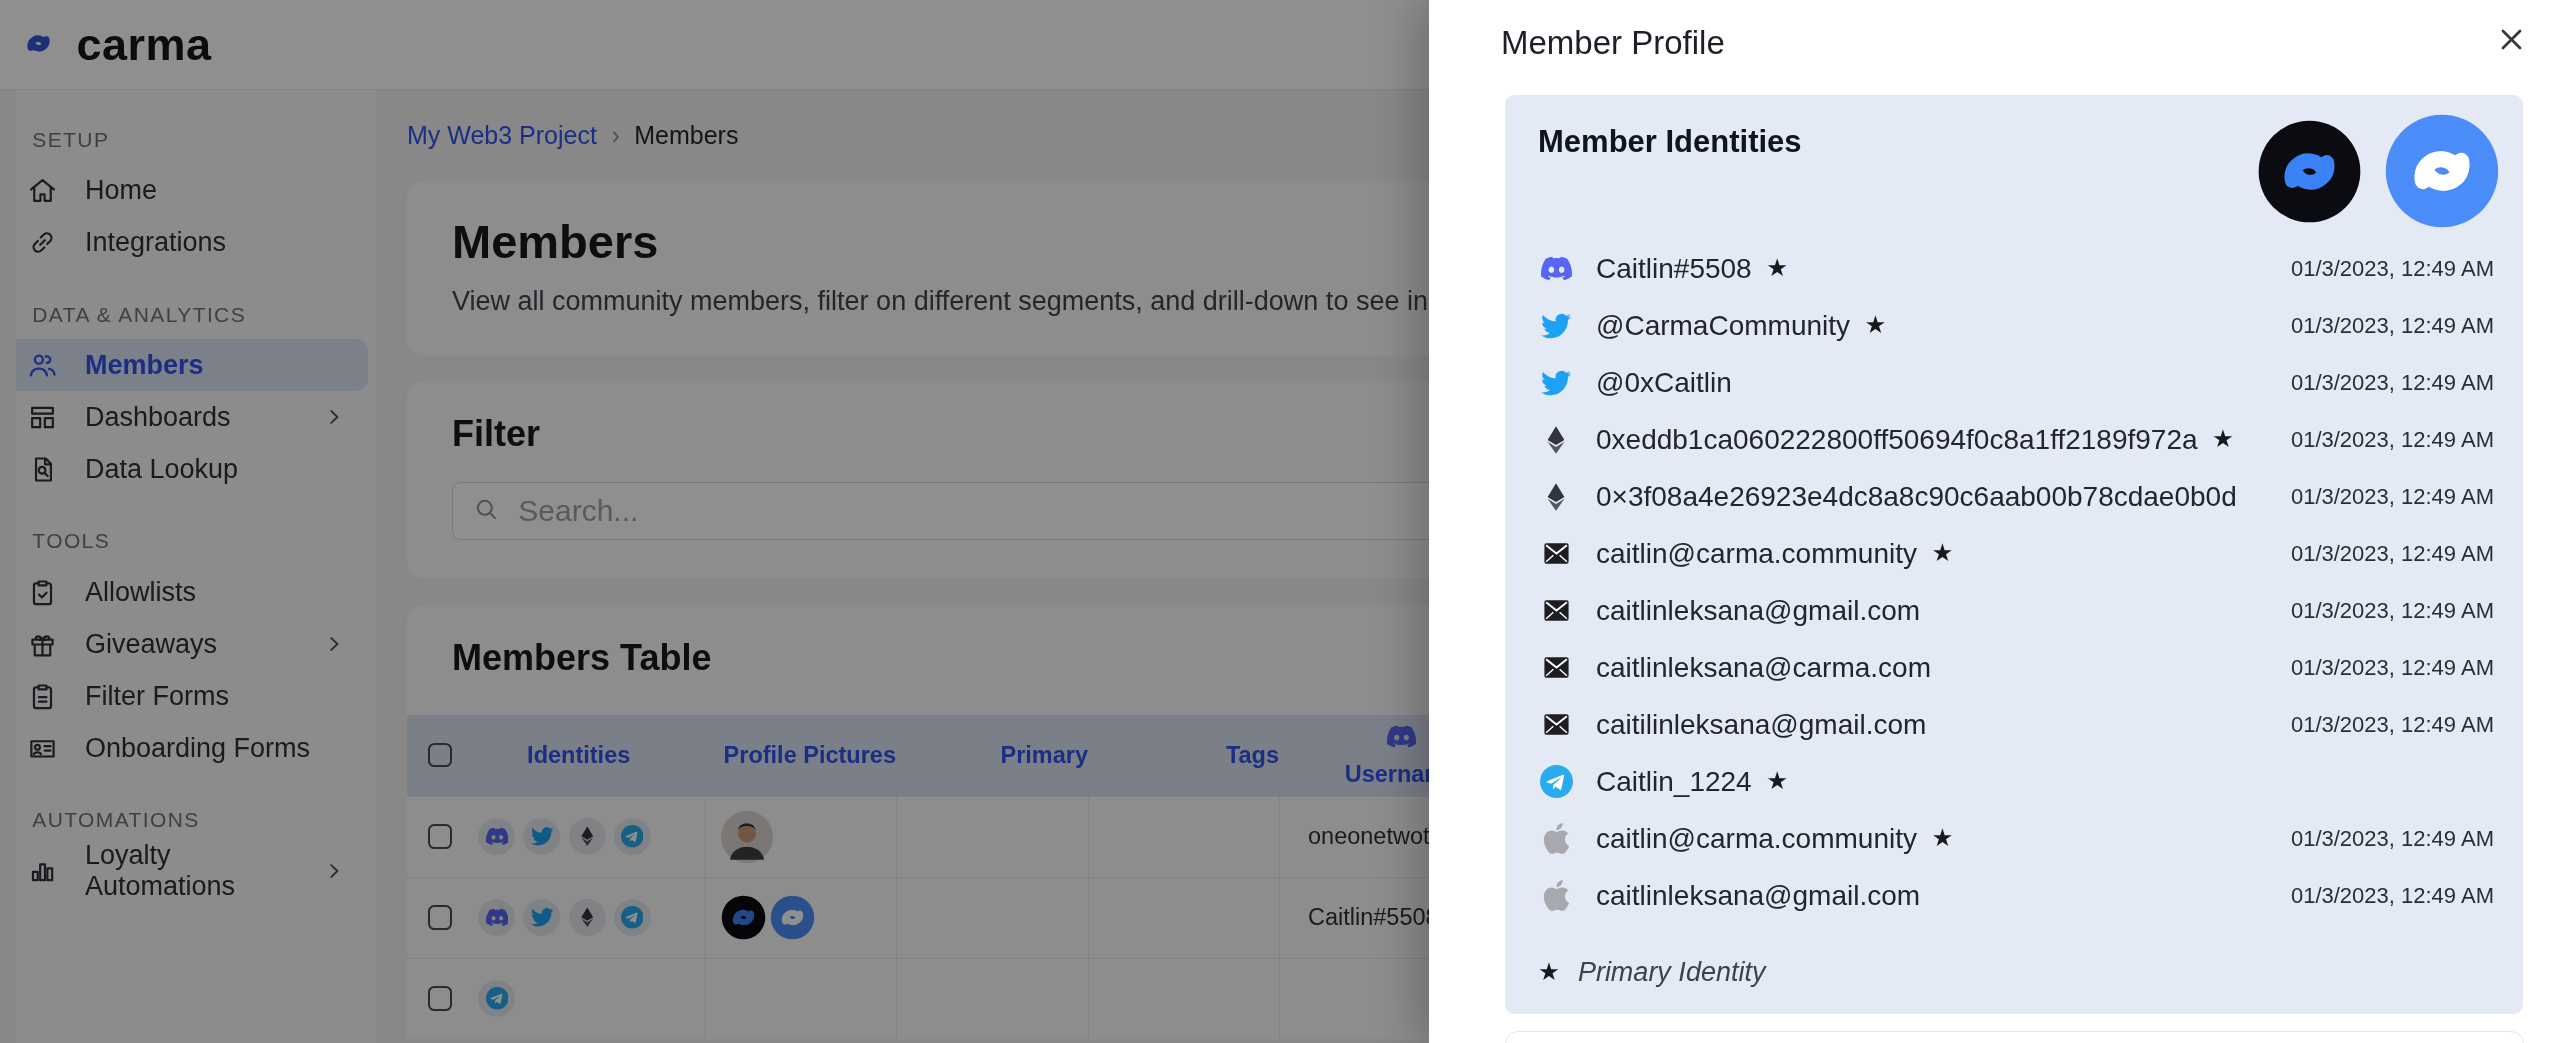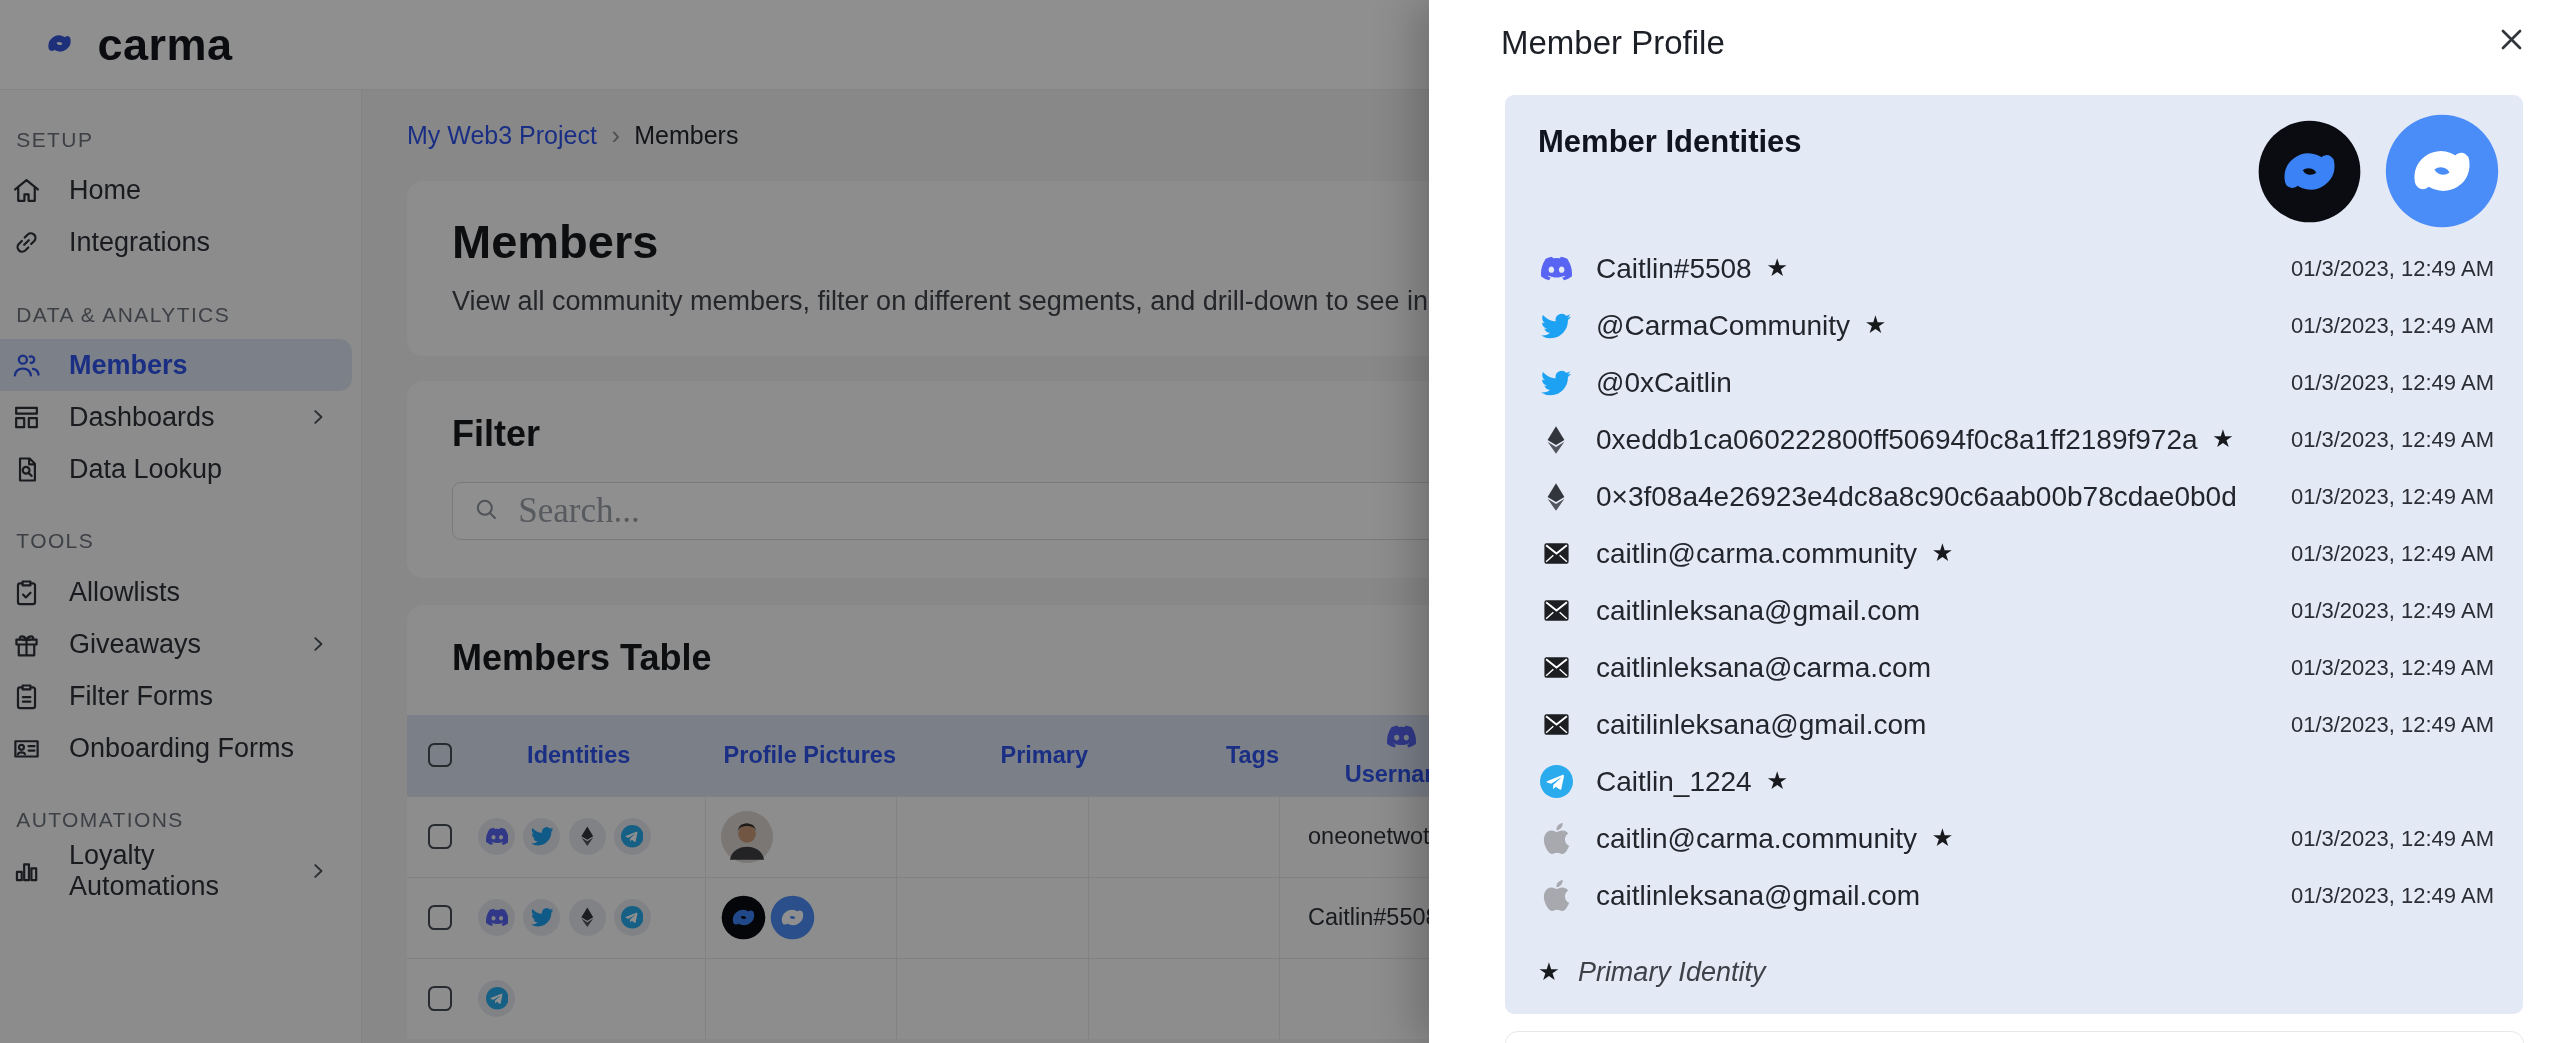--- a/index.html
+++ b/index.html
@@ -4,26 +4,26 @@
 <style>
   * { box-sizing: border-box; }
   html,body { margin:0; padding:0; }
   body {
     width:2576px; height:1044px; position:relative; overflow:hidden;
     font-family:"Liberation Sans", sans-serif; background:#f2f3f5;
   }
 
   
   .topbar { position:absolute; left:0; top:0; right:0; height:90px; background:#ffffff;
-            border-bottom:1.8px solid #ececef; display:flex; align-items:center; padding-left:36px; z-index:1; }
+            border-bottom:1.8px solid #ececef; display:flex; align-items:center; padding-left:15px; z-index:1; }
   .brand { display:flex; align-items:center; gap:14.5px; }
   .brand-name { font-size:45px; font-weight:800; color:#15171b; letter-spacing:0.5px; }
 
   
-  .sidebar { position:absolute; left:0; top:90px; bottom:0; width:362px; background:#f9fafb;
+  .sidebar { position:absolute; left:16px; top:90px; bottom:0; width:362px; background:#f9fafb;
              border-right:1.8px solid #e8e9ec; padding-top:38px; z-index:1; }
   .side-section { font-size:21px; color:#6d727b; letter-spacing:1.4px; margin:34px 0 12.7px 16.3px; }
   .side-section.first { margin-top:0; }
   .side-item { height:52px; display:flex; align-items:center; padding-left:11px; gap:25px;
                font-size:27px; color:#2d3138; cursor:pointer; margin-right:9px; }
   .side-item .ic { width:33px; height:33px; flex:0 0 33px; display:flex; align-items:center; }
   .side-item.active { background:#dde4f2; border-radius:0 12.7px 12.7px 0; color:#2f54eb; font-weight:700; }
   .side-item .chev { margin-left:auto; margin-right:23.5px; width:22px; height:22px; color:#4a4f57; display:flex; }
 
   
@@ -35,22 +35,22 @@
 
   .card { background:#fbfbfd; border-radius:16.3px; }
   .hero { margin-top:31px; width:2135px; padding:34px 45px 38px; }
   .hero h1 { margin:0; font-size:47px; line-height:54px; color:#17191d; }
   .hero p { margin:14.5px 0 0; font-size:27px; line-height:34px; color:#41454c; white-space:nowrap; }
 
   .filterCard { margin-top:25px; width:2135px; padding:31px 45px 38px; }
   .filterCard h2, .tableCard h2 { margin:0; font-size:36px; line-height:43px; color:#17191d; }
   .searchBox { margin-top:27px; width:1861px; height:58px; background:#ffffff; border:1.8px solid #d8dade;
                border-radius:9px; display:flex; align-items:center; gap:16.3px; padding:0 20px; }
-  .searchBox input { border:none; outline:none; background:transparent; font-size:35px; color:#2d3138;
-                     width:100%; font-family:Liberation Serif, serif; }
+  .searchBox input { border:none; outline:none; background:transparent; font-size:30px; color:#2d3138;
+                     width:100%; font-family:Liberation Sans, sans-serif; }
   .searchBox input::placeholder { color:#9ba1a9; }
 
   .tableCard { margin-top:27px; width:2135px; padding-top:31px; border-radius:16.3px 16.3px 0 0; min-height:407px; }
   .tableCard h2 { margin-left:45px; }
   .thead { margin-top:36px; height:81px; background:#dbe3f2; display:grid;
            grid-template-columns:298px 191px 192px 191px 1fr; align-items:center; position:relative; }
   .th { text-align:right; font-size:23.5px; font-weight:700; color:#2f54eb; }
   .th-first { display:flex; align-items:center; }
   .th-first .cbx { margin-left:21px; }
   .th-first span { flex:1; text-align:center; font-size:23.5px; font-weight:700; color:#2f54eb; }

